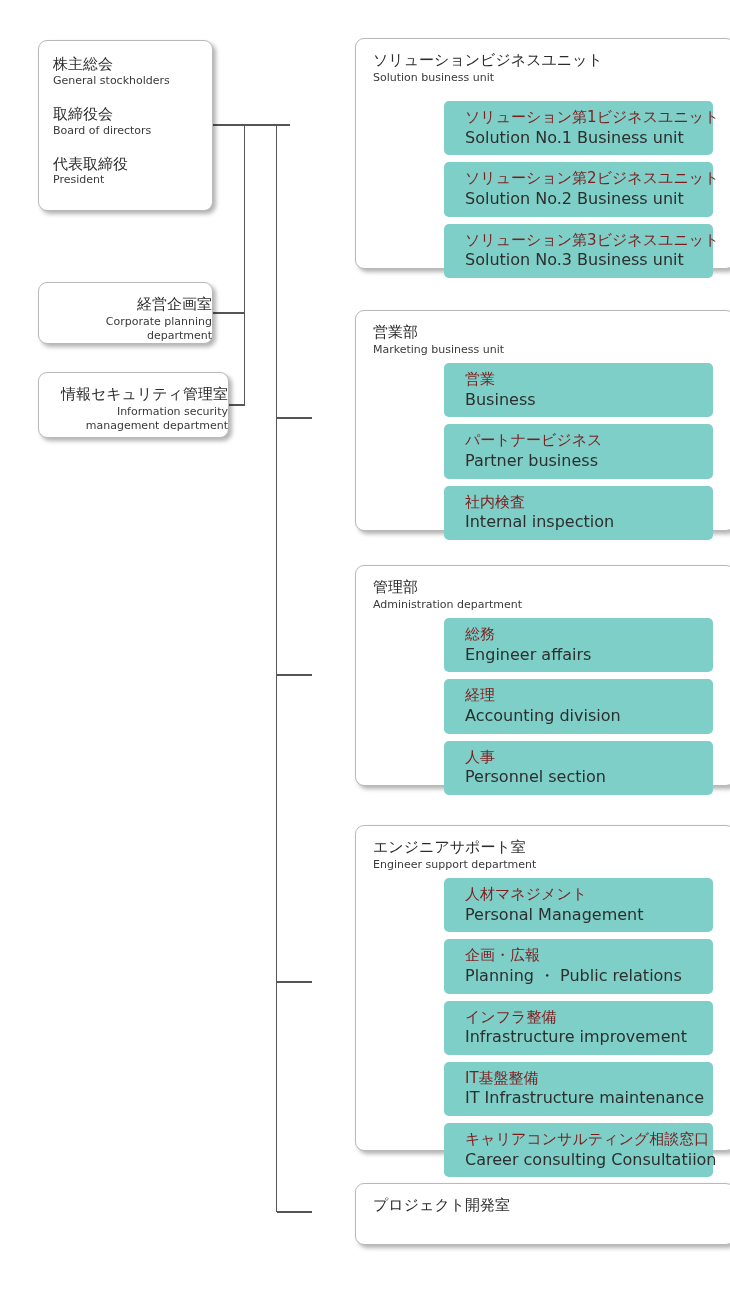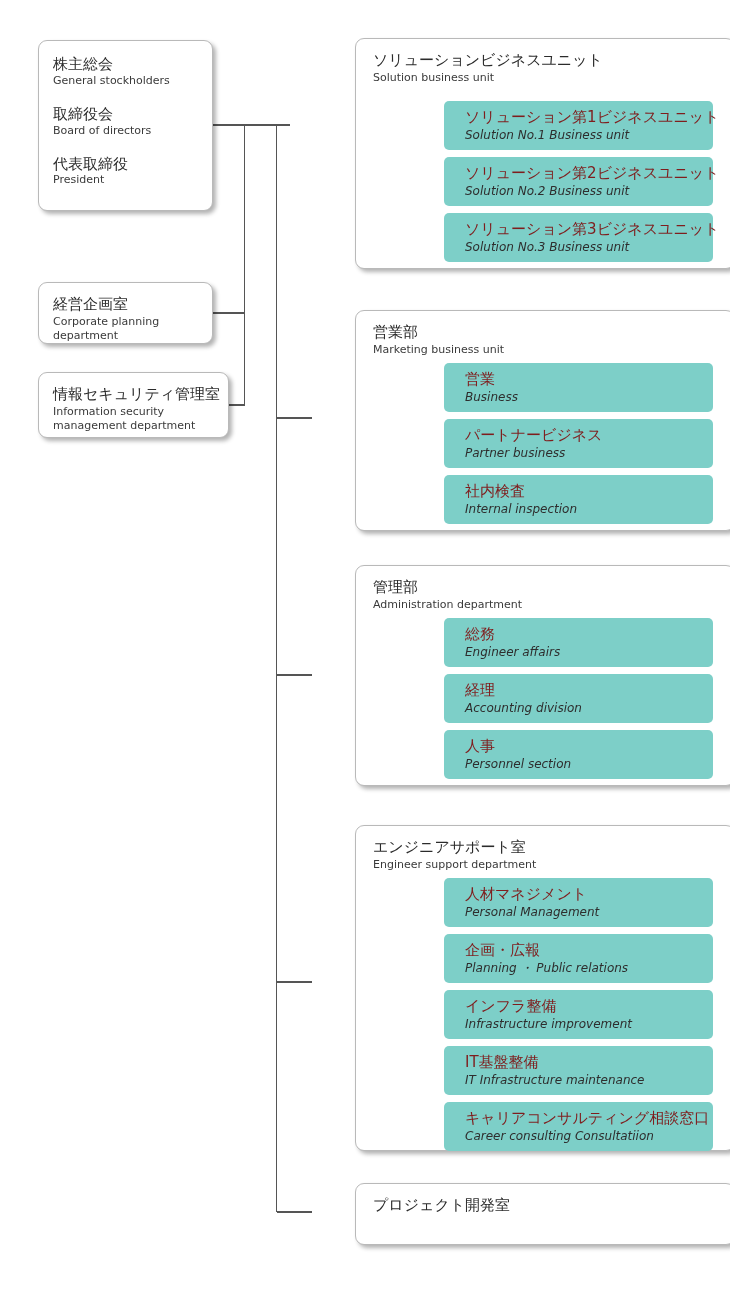--- a/index.html
+++ b/index.html
@@ -56,21 +56,21 @@
   .org-card {
     left: 38px;
     top: 40px;
     width: 175px;
     height: 171px;
     padding: 14px 0 0 14px;
   }
   .org-entry { margin-bottom: 17px; }
   .org-entry:last-child { margin-bottom: 0; }
 
-  .staff-card { padding: 12px 0 0 14px; }
+  .staff-card { padding: 12px 0 0 14px; text-align: right; }
   .staff-card .card-title { margin-bottom: 1px; }
 
   .staff-1 { left: 38px; top: 282px; width: 175px; height: 62px; }
   .staff-2 { left: 38px; top: 372px; width: 191px; height: 66px; }
 
   
   .group-card { padding: 12px 0 0 17px; margin-left: 43px; }
   .group-card .card-title { margin-bottom: 1px; }
 
   .g-solution { left: 312px; top: 38px;   width: 380px; height: 231px; }
@@ -93,25 +93,24 @@
     margin-bottom: 7px;
   }
   .chip:last-child { margin-bottom: 0; }
   .chip-title {
     font-size: 15px;
     color: #7f1d1d;
     line-height: 1.3;
     white-space: nowrap;
   }
   .chip-sub {
-    font-size: 12px;
+    font-size: 16px;
     color: #2e2e2e;
     line-height: 1.3;
     white-space: nowrap;
-    font-style: italic;
   }
 
   .chips-solution  { top: 62px; }
   .chips-marketing { top: 52px; }
   .chips-admin     { top: 52px; }
   .chips-engineer  { top: 52px; }
 </style>
 </head>
 <body>
 

